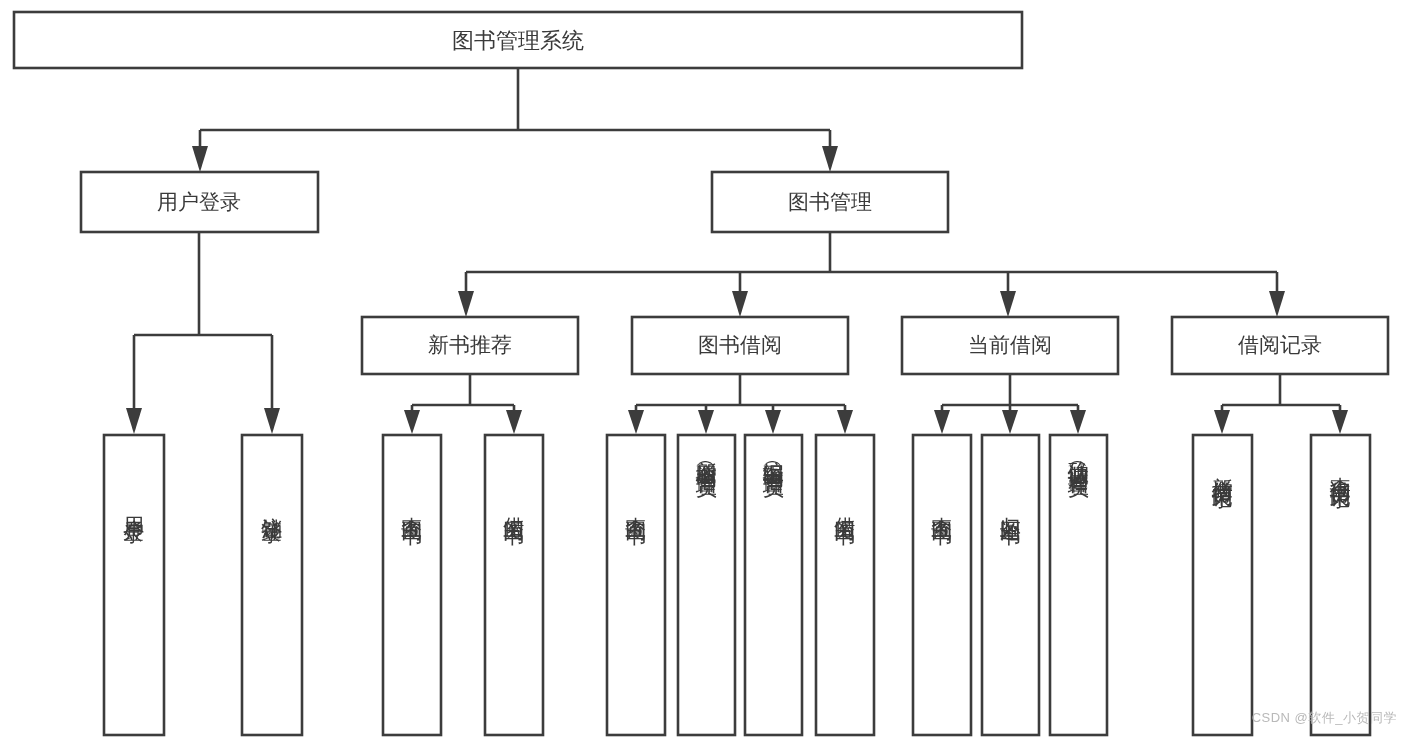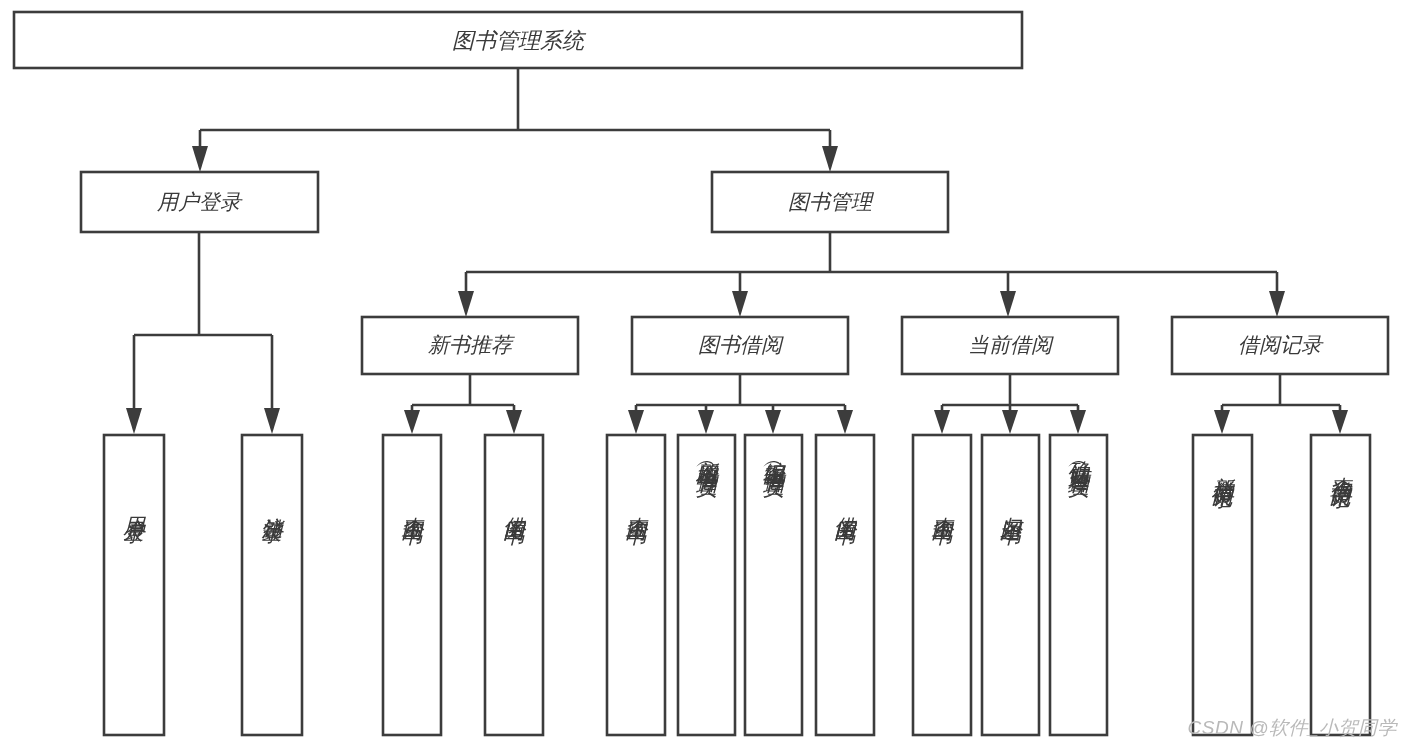--- a/index.html
+++ b/index.html
@@ -9,21 +9,20 @@
   }
   body {
     font-family: "Liberation Sans", "DejaVu Sans", sans-serif;
   }
   #diagram-root {
     position: relative;
     width: 1405px;
     height: 747px;
     background: #ffffff;
     overflow: hidden;
-    font-style: italic;
   }
   svg#tree {
     position: absolute;
     left: 0;
     top: 0;
     width: 1405px;
     height: 747px;
     display: block;
   }
   .node-box {
@@ -64,23 +63,23 @@
     font-family: "Liberation Sans", "DejaVu Sans", sans-serif;
     font-size: 21px;
     line-height: 1.32;
     color: #3a3a3a;
     letter-spacing: 2.5px;
     white-space: nowrap;
   }
   .watermark {
     position: absolute;
     right: 8px;
-    bottom: 6px;
-    font-family: "Liberation Sans", "DejaVu Sans", sans-serif;
-    font-size: 19px;
+    bottom: 20px;
+    font-family: "Liberation Sans", "DejaVu Sans", sans-serif;
+    font-size: 13px;
     color: #b9b9b9;
     letter-spacing: 0.5px;
     white-space: nowrap;
   }
 </style>
 </head>
 <body>
 
 <div id="diagram-root">
 

